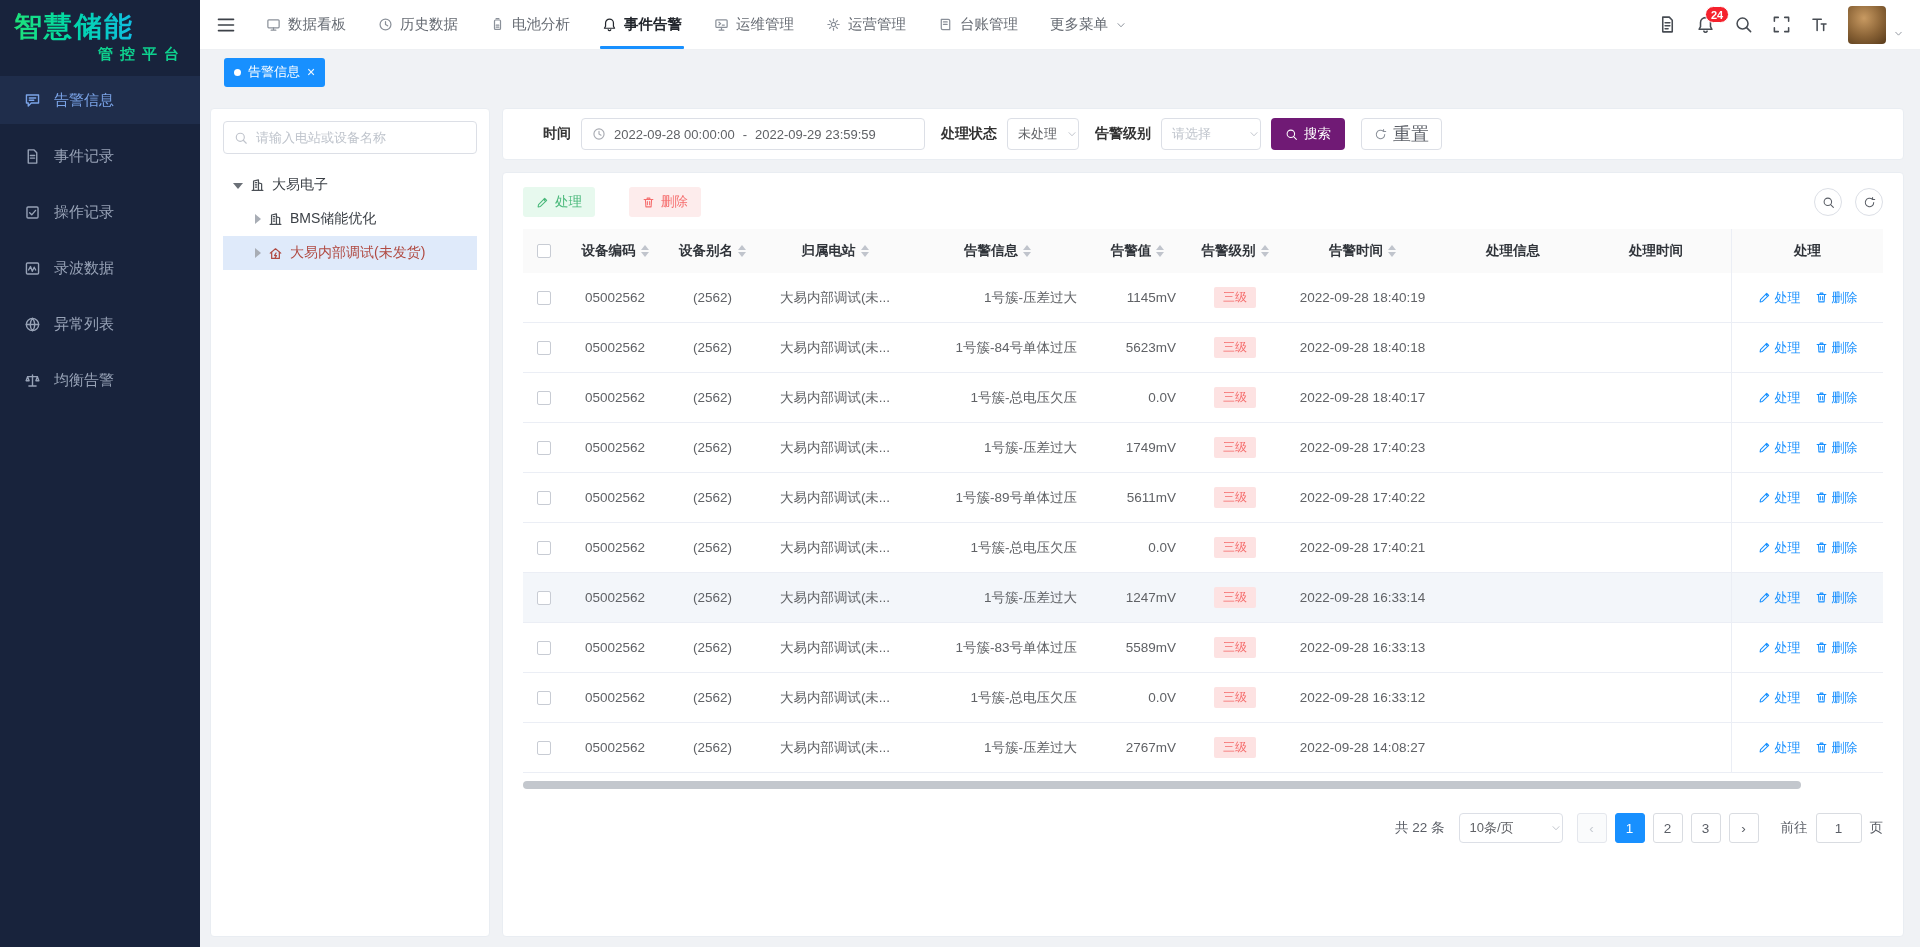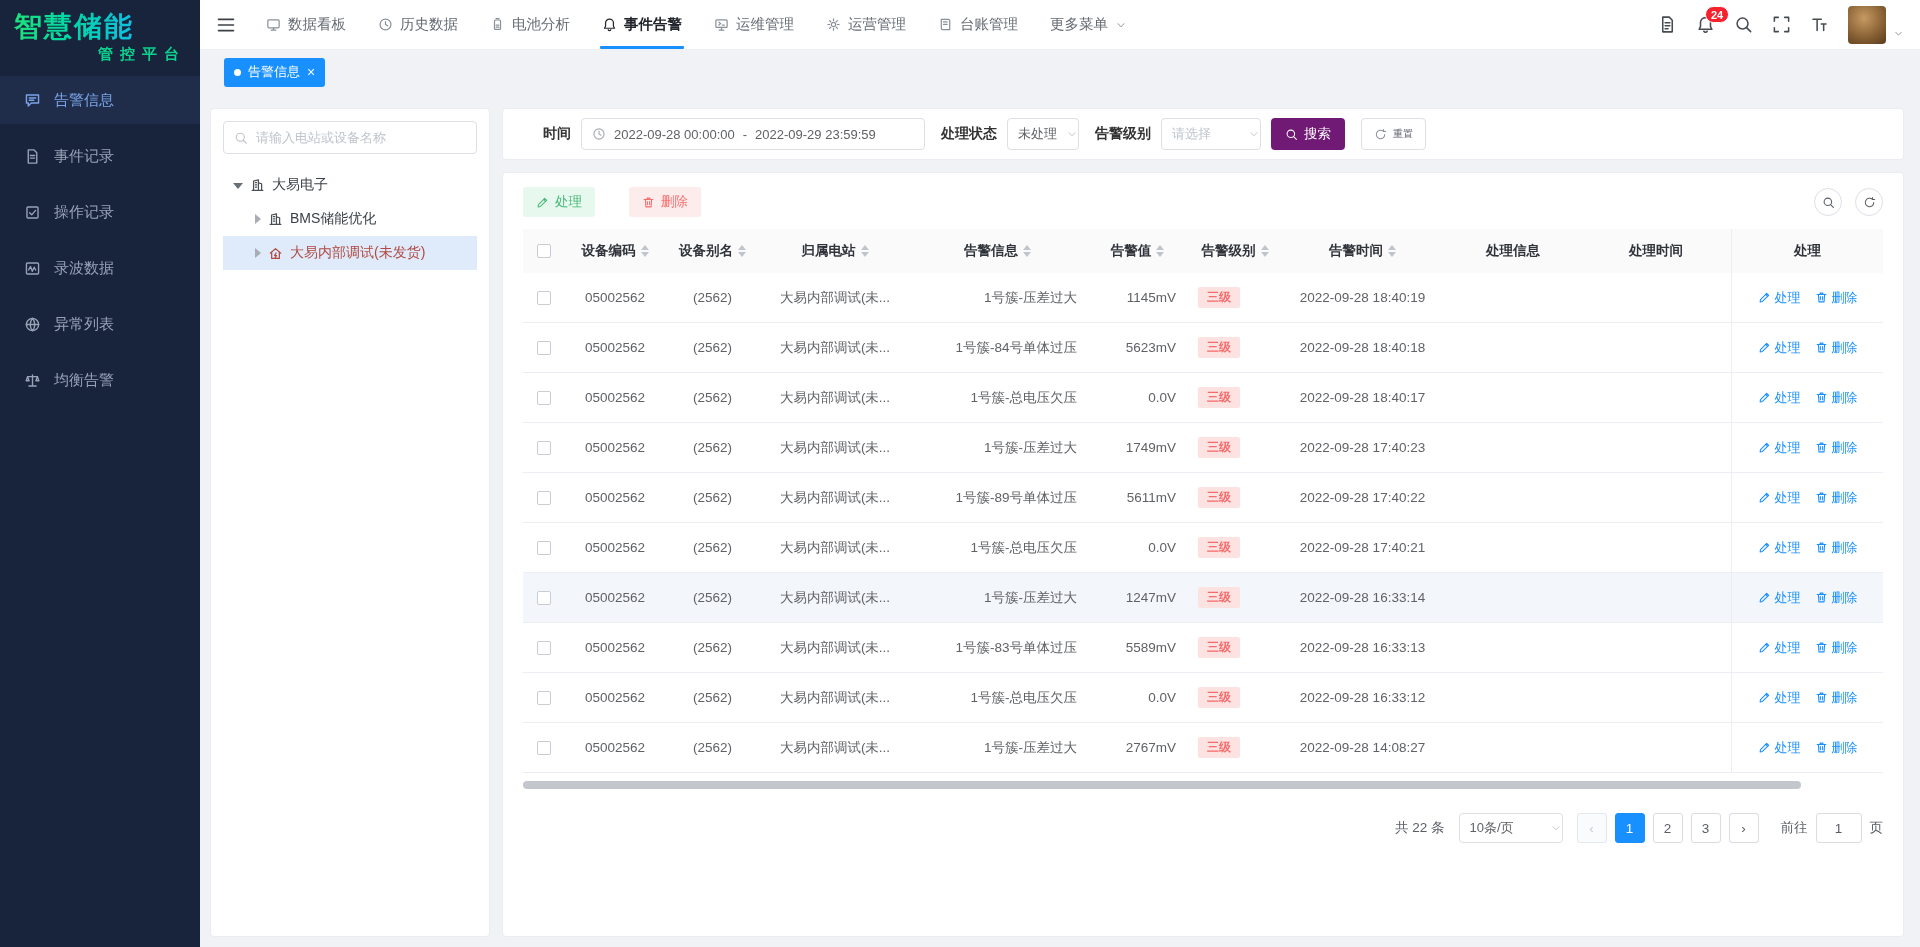--- a/index.html
+++ b/index.html
@@ -90,21 +90,21 @@
   .date-range .icn { width:14px; height:14px; color:#a8abb2; }
   .select { height:32px; border:1px solid #dcdfe6; border-radius:4px; display:flex; align-items:center;
     justify-content:space-between; padding:0 0 0 10px; font-size:13px; color:#606266; cursor:pointer;
     background:#fff; gap:6px; white-space:nowrap; }
   .select .caret { width:12px; height:12px; color:#c0c4cc; }
   .select.placeholder span:first-child { color:#bfc4cc; }
   .btn-primary { height:32px; background:#701a75; color:#fff; border:none; border-radius:4px; padding:0 14px;
     font-size:13.5px; display:flex; align-items:center; gap:6px; cursor:pointer; }
   .btn-primary .icn { width:13px; height:13px; }
   .btn-plain { height:32px; background:#fff; color:#5a5e66; border:1px solid #dcdfe6; border-radius:4px;
-    padding:0 12px; font-size:10px; display:flex; align-items:center; gap:6px; cursor:pointer; }
+    padding:0 12px; font-size:18px; display:flex; align-items:center; gap:6px; cursor:pointer; }
   .btn-plain .icn { width:13px; height:13px; color:#8a9099; }
 
   
   .table-card { flex:1; padding:14px 20px; display:flex; flex-direction:column; min-height:0; }
   .toolbar { display:flex; align-items:center; }
   .btn-soft { height:30px; padding:0 13px; border:none; border-radius:3px; display:flex; align-items:center;
     gap:6px; font-size:13.5px; cursor:pointer; }
   .btn-soft .icn { width:13px; height:13px; }
   .btn-soft.green { background:#e7f9ee; color:#49b87a; }
   .btn-soft.red { background:#fdecec; color:#f56c6c; margin-left:34px; }
@@ -121,21 +121,21 @@
   .trow { display:flex; height:50px; align-items:stretch; border-bottom:1px solid #ebeef5; font-size:13.5px;
     color:#606266; background:#fff; }
   .trow.highlighted { background:#f3f6fa; }
   .td { padding:0 8px; display:flex; align-items:center; white-space:nowrap; overflow:hidden; }
   .col-check { width:42px; justify-content:center; display:flex; align-items:center; }
   .col-code  { width:100px; } .td.col-code { justify-content:center; }
   .col-alias { width:95px; }  .td.col-alias { justify-content:center; }
   .col-station { width:150px; } .td.col-station { justify-content:center; }
   .col-info  { width:175px; } .td.col-info { justify-content:flex-end; }
   .col-value { width:105px; } .td.col-value { justify-content:flex-end; padding-right:14px; }
-  .col-level { width:90px; }  .td.col-level { justify-content:flex-start;font-weight:bold; }
+  .col-level { width:90px; }  .td.col-level { justify-content:center; }
   .col-time  { width:165px; } .td.col-time { justify-content:center; }
   .col-pinfo { flex:1; min-width:0; }
   .col-ptime { width:150px; }
   .col-actions { width:152px; border-left:1px solid #ebeef5; display:flex; align-items:center;
     justify-content:center; gap:14px; }
   .checkbox { width:14px; height:14px; border:1px solid #c8ccd4; border-radius:2px; background:#fff;
     cursor:pointer; display:block; }
   .sort { display:inline-flex; flex-direction:column; gap:2px; margin-left:5px; cursor:pointer; }
   .sort i { width:0; height:0; border-left:4px solid transparent; border-right:4px solid transparent; display:block; }
   .sort .up { border-bottom:5px solid #c0c4cc; }

